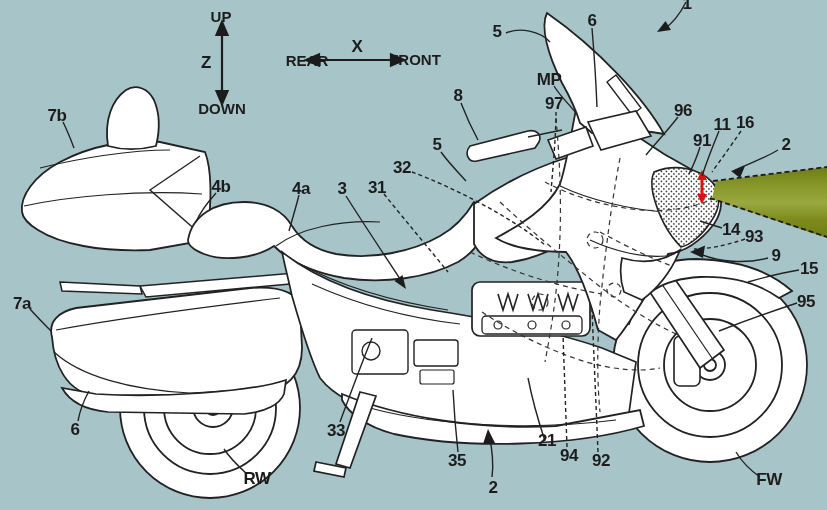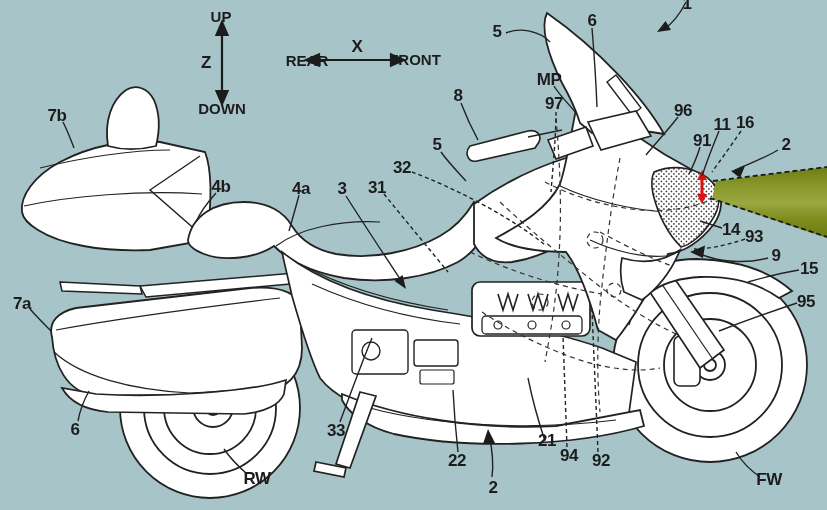--- a/index.html
+++ b/index.html
@@ -267,19 +267,19 @@
 <div class="lbl" style="left:22px;top:303px">7a</div>
 <div class="lbl" style="left:57px;top:115px">7b</div>
 <div class="lbl" style="left:221px;top:186px">4b</div>
 <div class="lbl" style="left:301px;top:188px">4a</div>
 <div class="lbl" style="left:342px;top:188px">3</div>
 <div class="lbl" style="left:377px;top:187px">31</div>
 <div class="lbl" style="left:402px;top:167px">32</div>
 <div class="lbl" style="left:437px;top:144px">5</div>
 <div class="lbl" style="left:458px;top:95px">8</div>
 <div class="lbl" style="left:336px;top:430px">33</div>
-<div class="lbl" style="left:457px;top:460px">22</div>
+<div class="lbl" style="left:457px;top:460px">35</div>
 <div class="lbl" style="left:493px;top:487px">2</div>
 <div class="lbl" style="left:547px;top:440px">21</div>
 <div class="lbl" style="left:569px;top:455px">94</div>
 <div class="lbl" style="left:601px;top:460px">92</div>
 
 </div>
 
 </body></html>

